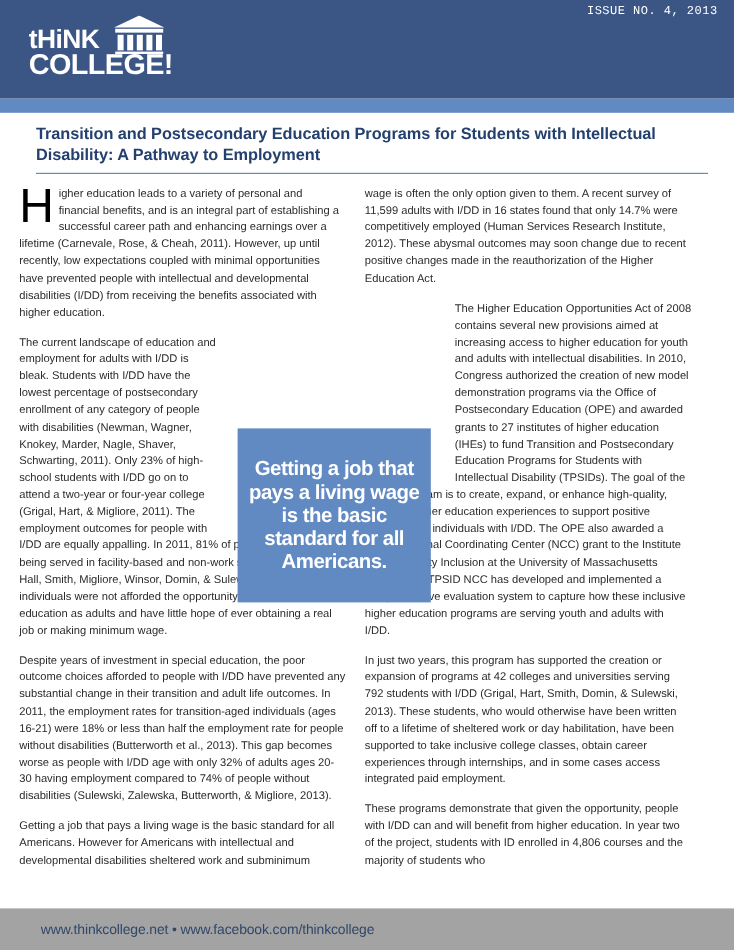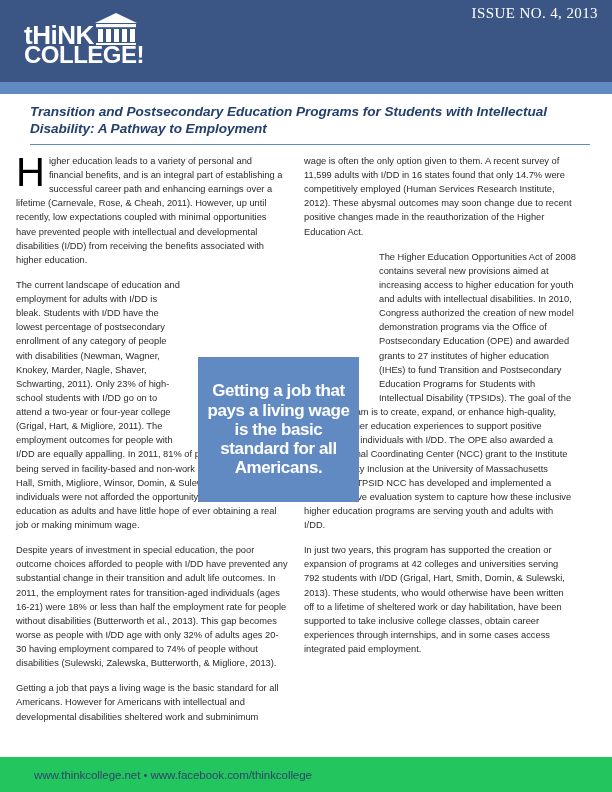--- a/index.html
+++ b/index.html
@@ -21,37 +21,37 @@
     width: 612px;
     height: 82px;
     background: #3b5585;
     box-sizing: border-box;
   }
   .issue-no {
     position: absolute;
     top: 5px;
     right: 14px;
     color: #ffffff;
-    font-size: 15px;
+    font-size: 10px;
     letter-spacing: 0.4px;
-    font-family: Liberation Serif, serif;
+    font-family: Liberation Mono, monospace;
   }
   .logo {
     position: absolute;
     left: 24px;
     top: 10px;
     width: 150px;
     height: 62px;
   }
   .logo-line1 {
     position: absolute;
     left: 0;
     top: 12px;
     color: #ffffff;
-    font-size: 26px;
+    font-size: 22px;
     font-weight: bold;
     letter-spacing: -0.5px;
     line-height: 1;
     font-family: "Liberation Sans", sans-serif;
   }
   .logo-line2 {
     position: absolute;
     left: 0;
     top: 33px;
     color: #ffffff;
@@ -91,21 +91,20 @@
     padding: 10px 22px 0 30px;
   }
   .doc-title {
     color: #24406e;
     font-size: 13.6px;
     font-weight: bold;
     line-height: 1.25;
     margin: 0;
     letter-spacing: -0.05px;
     font-family: "Liberation Sans", sans-serif;
-    font-style: italic;
   }
   .doc-byline {
     color: #24406e;
     font-size: 8.3px;
     font-style: italic;
     margin-top: 5px;
     letter-spacing: -0.05px;
     font-family: "Liberation Sans", sans-serif;
   }
   .title-rule {
@@ -183,21 +182,21 @@
     font-family: "Liberation Sans", sans-serif;
   }
 
   
   .footer {
     position: absolute;
     left: 0;
     bottom: 0;
     width: 612px;
     height: 35px;
-    background: #22c55e;
+    background: #a3a3a3;
     display: flex;
     align-items: center;
   }
   .footer-text {
     margin-left: 34px;
     color: #2f4769;
     font-size: 11.6px;
     letter-spacing: -0.1px;
     font-family: "Liberation Sans", sans-serif;
   }
@@ -243,20 +242,21 @@
     <p>Getting a job that pays a living wage is the basic standard for all Americans. However for Americans with intellectual and developmental disabilities sheltered work and subminimum</p>
   </div>
 
   <div class="col col-right">
     <p>wage is often the only option given to them. A recent survey of 11,599 adults with I/DD in 16 states found that only 14.7% were competitively employed (Human Services Research Institute, 2012). These abysmal outcomes may soon change due to recent positive changes made in the reauthorization of the Higher Education Act.</p>
     <p>
       <span class="wrap-right"></span>
       <span>The Higher Education Opportunities Act of 2008 contains several new provisions aimed at increasing access to higher education for youth and adults with intellectual disabilities. In 2010, Congress authorized the creation of new model demonstration programs via the Office of Postsecondary Education (OPE) and awarded grants to 27 institutes of higher education (IHEs) to fund Transition and Postsecondary Education Programs for Students with Intellectual Disability (TPSIDs). The goal of the TPSID program is to create, expand, or enhance high-quality, inclusive higher education experiences to support positive outcomes for individuals with I/DD. The OPE also awarded a TPSID National Coordinating Center (NCC) grant to the Institute for Community Inclusion at the University of Massachusetts Boston. The TPSID NCC has developed and implemented a comprehensive evaluation system to capture how these inclusive higher education programs are serving youth and adults with I/DD.</span>
     </p>
     <p>In just two years, this program has supported the creation or expansion of programs at 42 colleges and universities serving 792 students with I/DD (Grigal, Hart, Smith, Domin, &amp; Sulewski, 2013). These students, who would otherwise have been written off to a lifetime of sheltered work or day habilitation, have been supported to take inclusive college classes, obtain career experiences through internships, and in some cases access integrated paid employment.</p>
+    <p>These programs demonstrate that given the opportunity, people with I/DD can and will benefit from higher education. In year two of the project, students with ID enrolled in 4,806 courses and the majority of students who</p>
   </div>
 
   <div class="pullquote">
     <div class="pullquote-text">Getting a job that pays a living wage is the basic standard for all Americans.</div>
   </div>
 
 </div>
 
 <div class="footer">
   <div class="footer-text">www.thinkcollege.net • www.facebook.com/thinkcollege</div>

